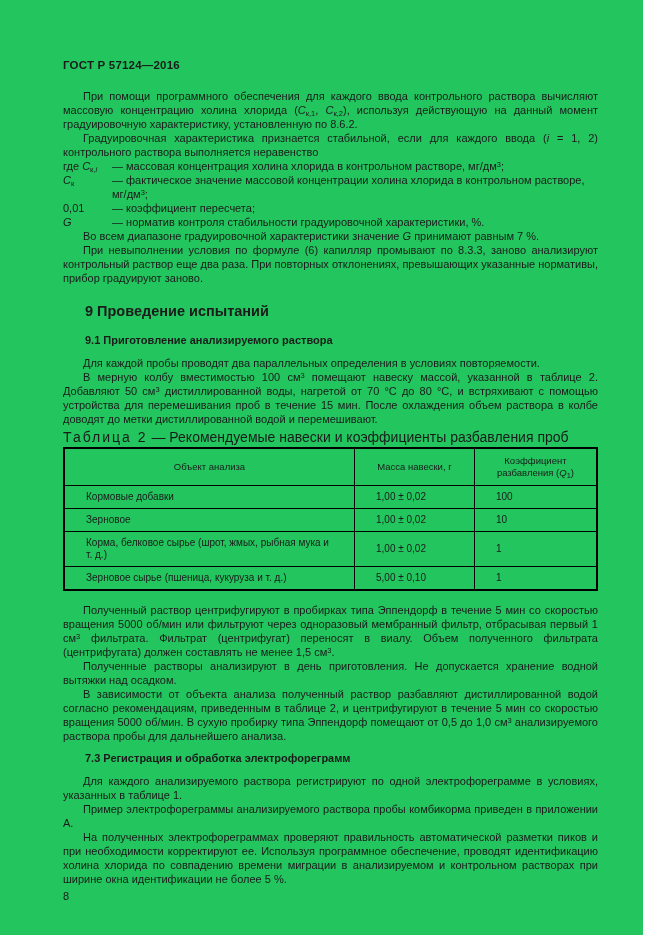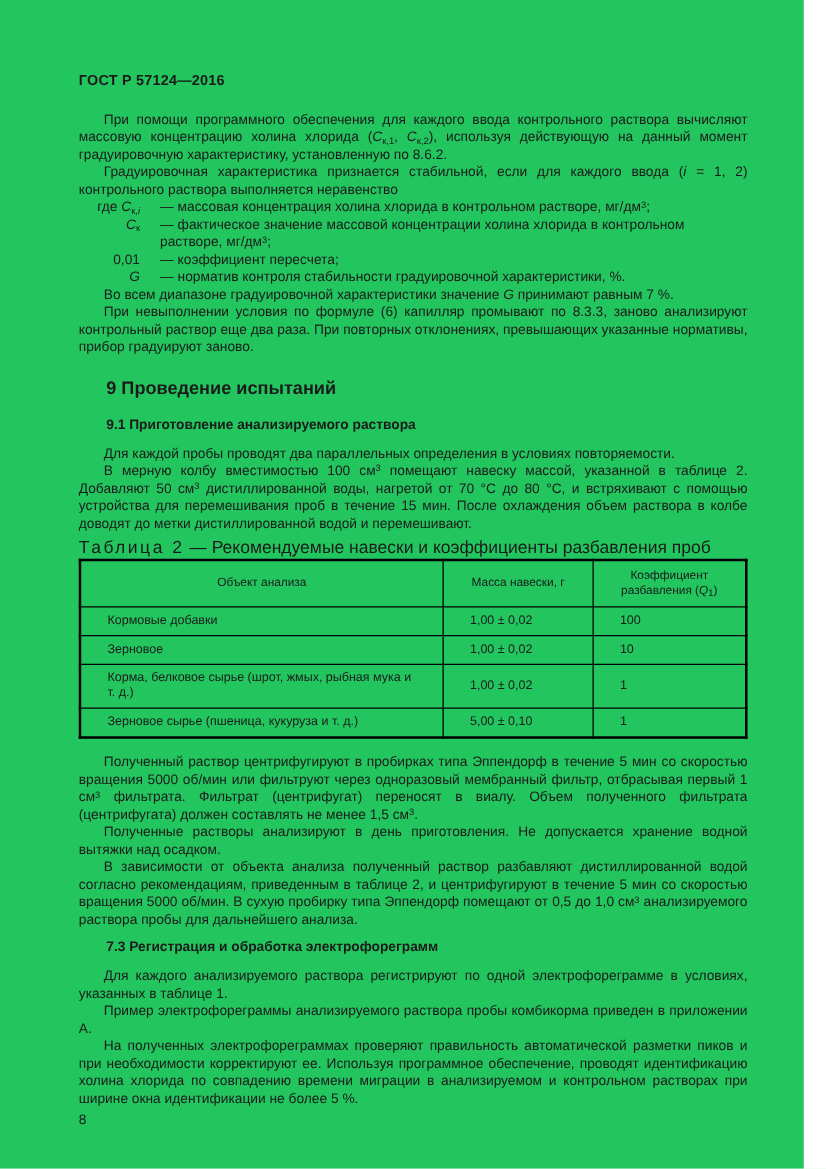--- a/index.html
+++ b/index.html
@@ -11,22 +11,22 @@
   }
   .content { position:absolute; left:63px; top:0; width:535px; }
   .running-header { margin-top:58px; font-weight:bold; font-size:11.5px; letter-spacing:.2px; }
   p.body { text-align:justify; text-indent:20px; }
   p.first { margin-top:17px; }
   sub { font-size:7.5px; vertical-align:-2px; line-height:0; }
   sup { font-size:7.5px; vertical-align:3px; line-height:0; }
   .formula-row { position:relative; text-align:center; margin:9px 0 10px; }
   .formula-no { position:absolute; right:0; top:0; }
   .where-item { display:flex; }
-  .where-term { width:49px; text-align:right; flex:none; }
-  .where-def { margin-left:16px; }
+  .where-term { width:49px; text-align:left; flex:none; }
+  .where-def { margin-left:0; }
   h1.section { font-size:14.5px; line-height:18px; font-weight:bold; margin:17px 0 13px; padding-left:22px; }
   h2.sub { font-size:11px; line-height:14px; font-weight:bold; margin:0 0 9px; padding-left:22px; }
   h2.sub92 { margin-top:8px; }
   .tbl-caption { margin-top:5px; font-size:14px; line-height:12px; }
   .caption-label { letter-spacing:2px; }
   table.gost { width:100%; border-collapse:collapse; margin-top:4px; font-size:10px; line-height:12px; color:#1b1b1b; }
   table.gost, table.gost th, table.gost td { border:1.5px solid #000; }
   table.gost { border-width:2px; }
   table.gost th { font-weight:normal; font-size:9.5px; padding:6px 4px; text-align:center; vertical-align:middle; }
   table.gost td { padding:5px 21px; height:23px; vertical-align:middle; }

